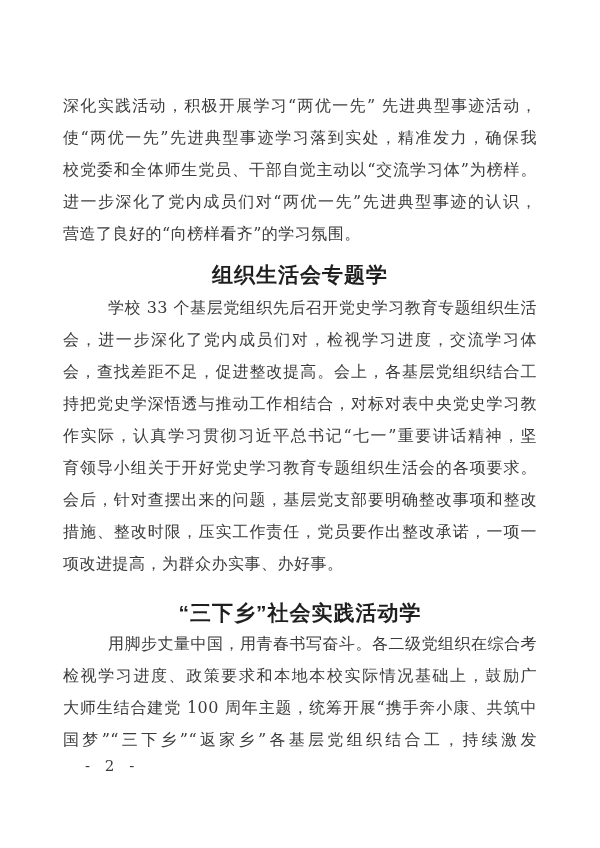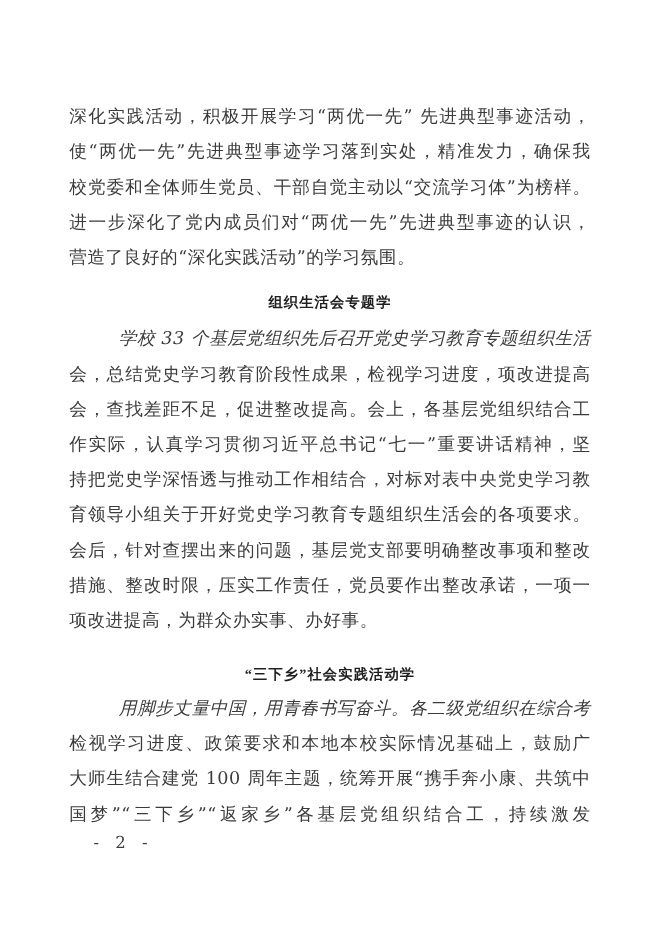--- a/index.html
+++ b/index.html
@@ -29,25 +29,24 @@
     text-align-last: justify;
     text-justify: inter-character;
     letter-spacing: 0.5px;
     white-space: nowrap;
   }
   .line.short {
     text-align-last: left;
   }
   .line.indent {
     text-indent: 45px;
-    font-style: italic;
   }
   .heading {
-    font-family: Liberation Serif, serif;
-    font-size: 13px;
+    font-family: Liberation Sans, sans-serif;
+    font-size: 21px;
     font-weight: 700;
     color: #1f1f1f;
     line-height: 26px;
     text-align: center;
     letter-spacing: 1px;
     margin: 0;
   }
   .heading.h1 {
     margin-top: 12px;
     margin-bottom: 4px;
@@ -69,31 +68,31 @@
 </head>
 <body>
 
 <div class="page">
   <div class="content">
     <div class="paragraph">
         <div class="line">深化实践活动，积极开展学习“两优一先” 先进典型事迹活动，</div>
         <div class="line">使“两优一先”先进典型事迹学习落到实处，精准发力，确保我</div>
         <div class="line">校党委和全体师生党员、干部自觉主动以“交流学习体”为榜样。</div>
         <div class="line">进一步深化了党内成员们对“两优一先”先进典型事迹的认识，</div>
-        <div class="line short">营造了良好的“深化实践活动”的学习氛围。</div>
+        <div class="line short">营造了良好的“向榜样看齐”的学习氛围。</div>
       </div>
 
     <div class="heading h1">组织生活会专题学</div>
 
     <div class="paragraph">
         <div class="line indent">学校 33 个基层党组织先后召开党史学习教育专题组织生活</div>
-        <div class="line">会，总结党史学习教育阶段性成果，检视学习进度，项改进提高</div>
+        <div class="line">会，进一步深化了党内成员们对，检视学习进度，交流学习体</div>
         <div class="line">会，查找差距不足，促进整改提高。会上，各基层党组织结合工</div>
+        <div class="line">持把党史学深悟透与推动工作相结合，对标对表中央党史学习教</div>
         <div class="line">作实际，认真学习贯彻习近平总书记“七一”重要讲话精神，坚</div>
-        <div class="line">持把党史学深悟透与推动工作相结合，对标对表中央党史学习教</div>
         <div class="line">育领导小组关于开好党史学习教育专题组织生活会的各项要求。</div>
         <div class="line">会后，针对查摆出来的问题，基层党支部要明确整改事项和整改</div>
         <div class="line">措施、整改时限，压实工作责任，党员要作出整改承诺，一项一</div>
         <div class="line short">项改进提高，为群众办实事、办好事。</div>
       </div>
 
     <div class="heading h2">“三下乡”社会实践活动学</div>
 
     <div class="paragraph">
         <div class="line indent">用脚步丈量中国，用青春书写奋斗。各二级党组织在综合考</div>

